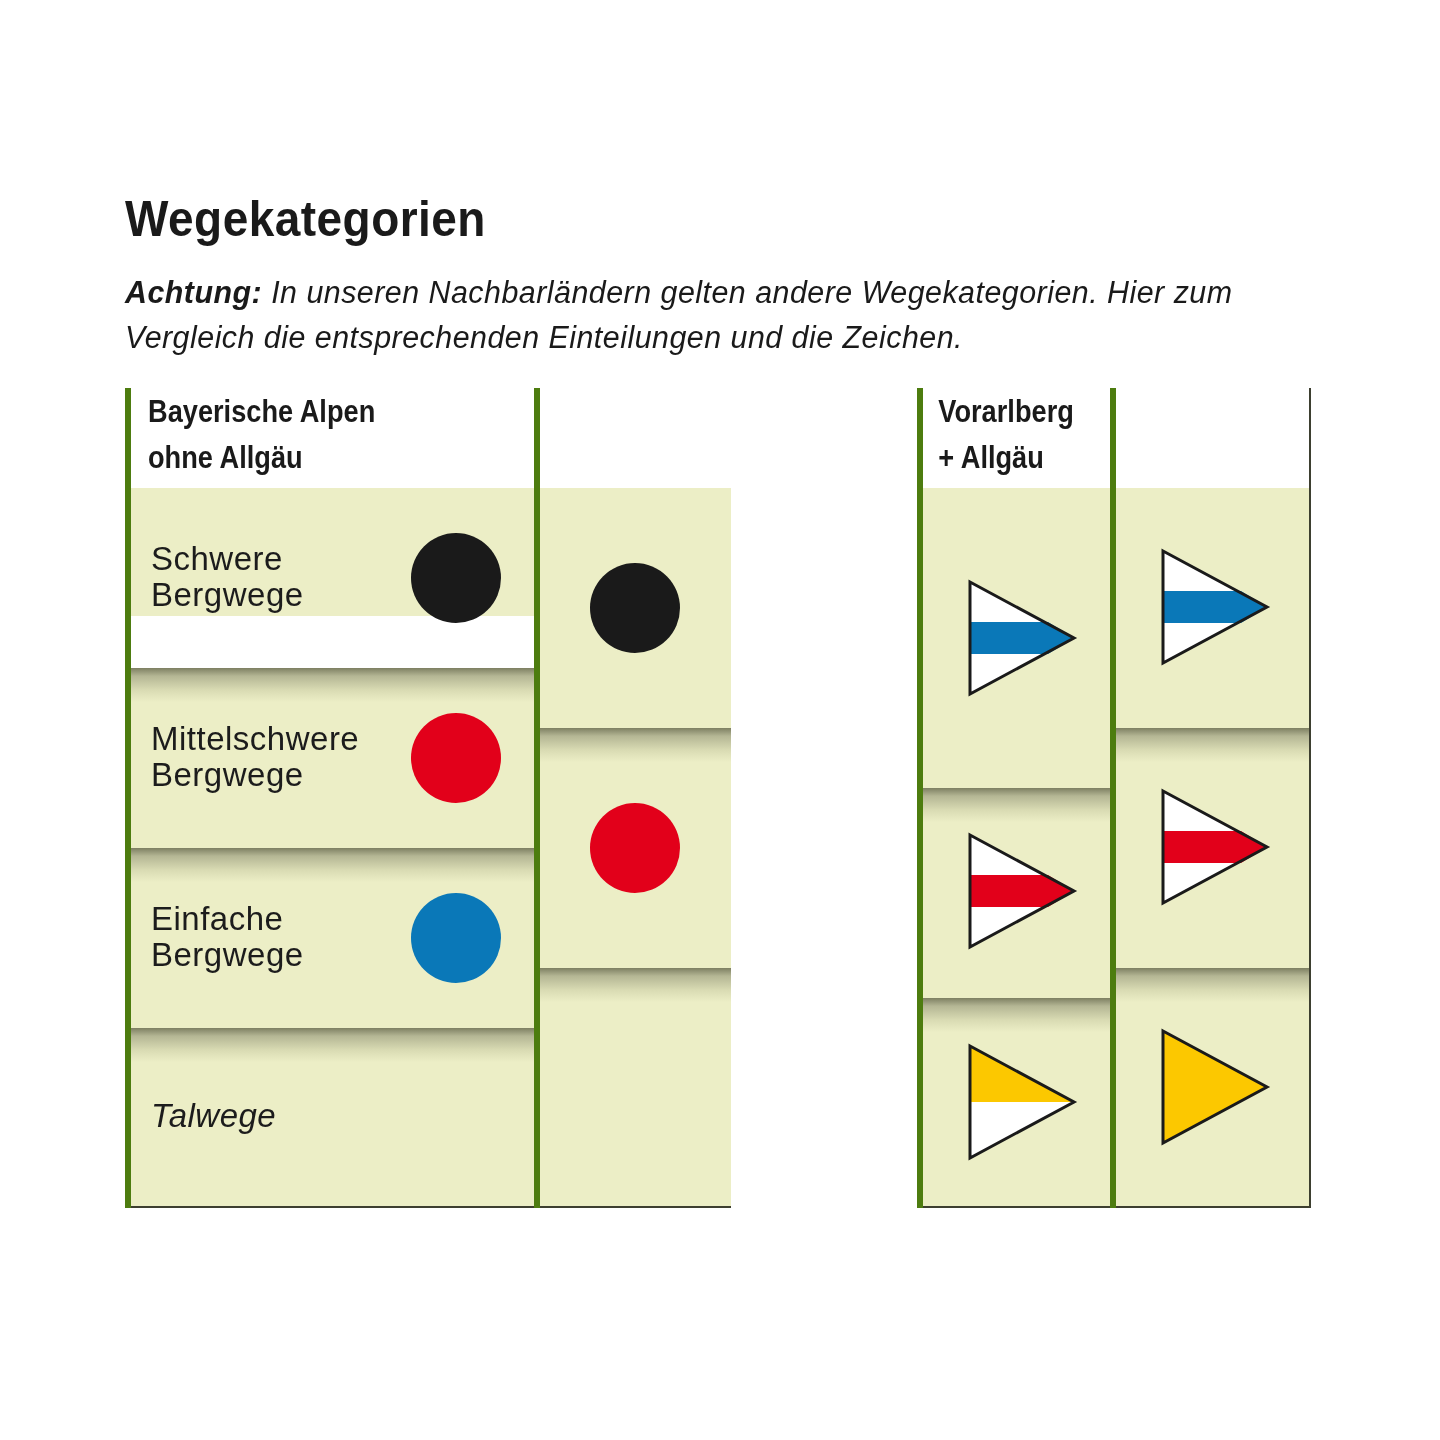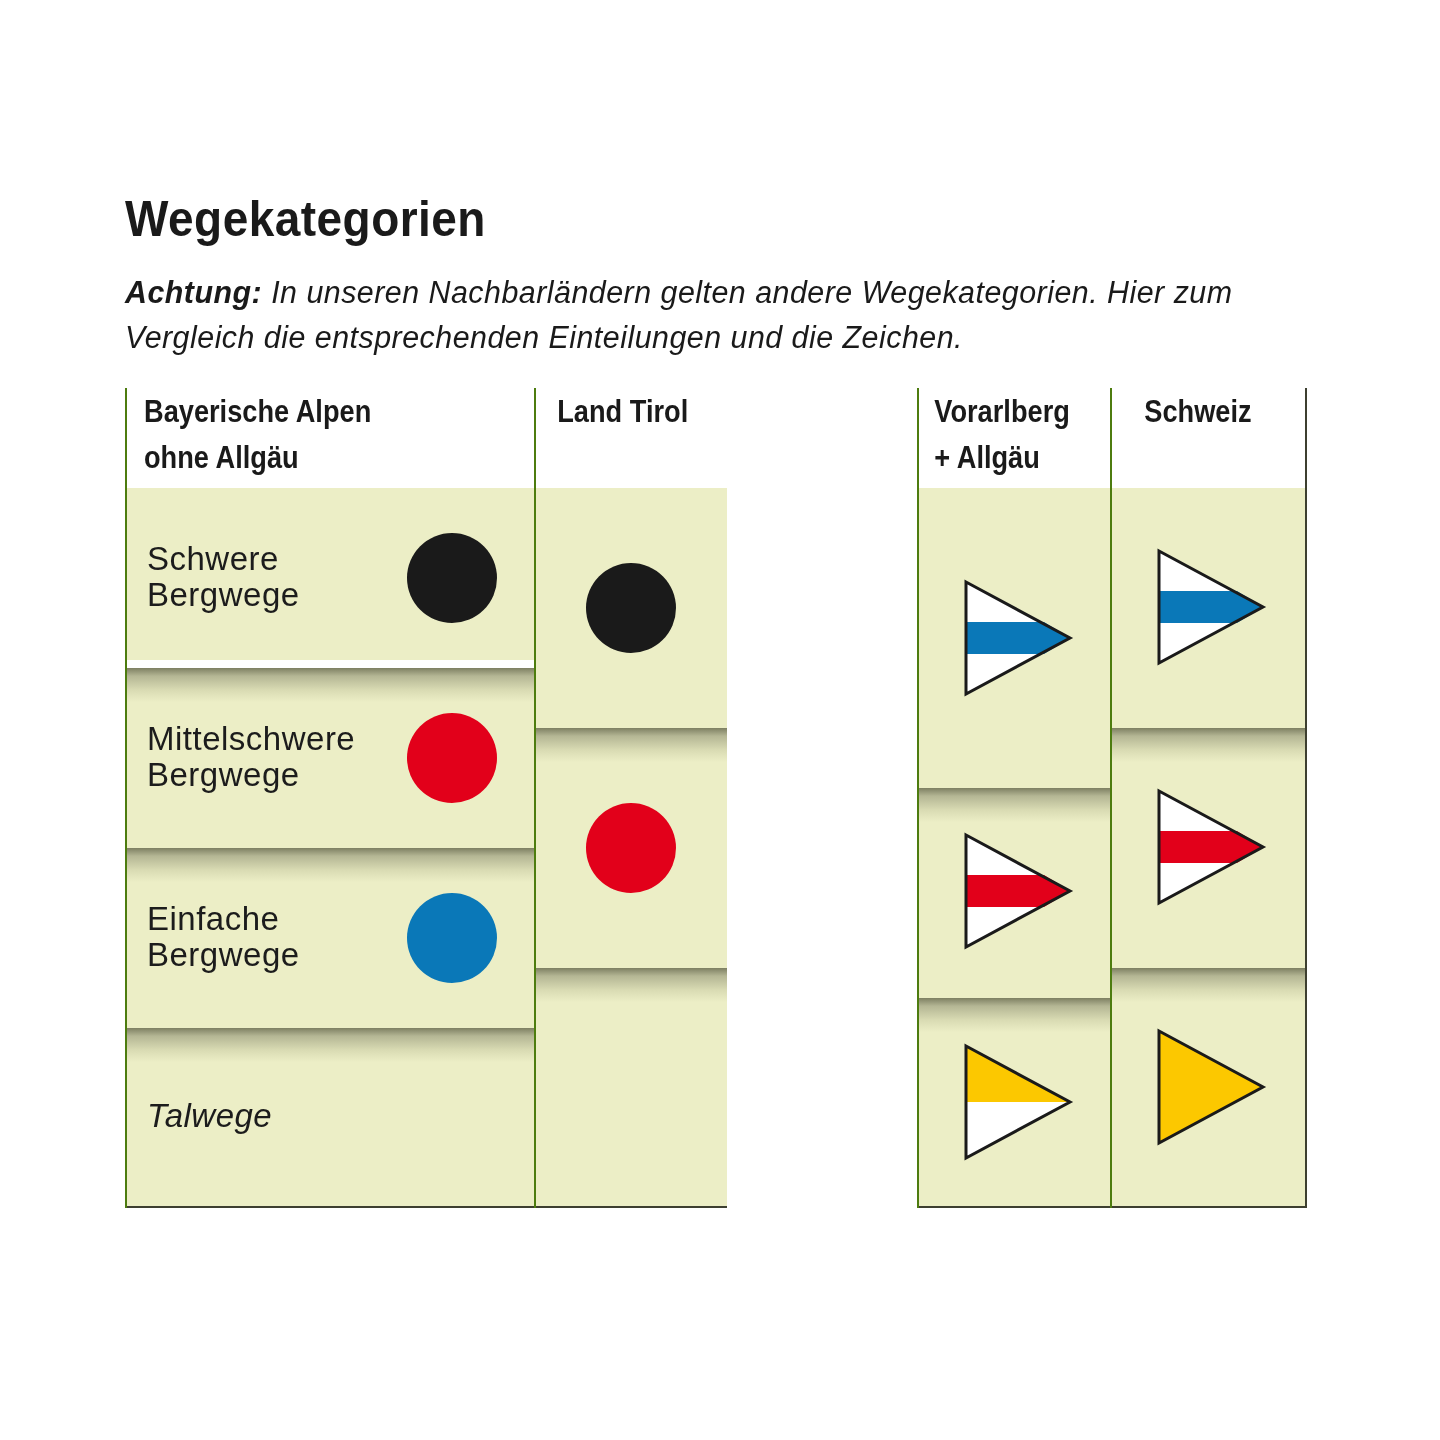--- a/index.html
+++ b/index.html
@@ -1,21 +1,21 @@
 <!DOCTYPE html>
 <html><head>
 <meta charset="utf-8">
 <style>
   html,body{margin:0;padding:0;background:#fff;}
   body{width:1440px;height:1440px;position:relative;overflow:hidden;font-family:"Liberation Sans",sans-serif;color:#1a1a1a;}
   .title{position:absolute;left:125px;top:190px;font-size:50px;font-weight:bold;letter-spacing:0.5px;font-family:"Liberation Sans",sans-serif;transform:scaleX(0.92);transform-origin:left;}
   .intro{position:absolute;left:125px;top:270px;width:1200px;font-size:31px;line-height:45px;font-style:italic;letter-spacing:0.5px;transform:scaleX(0.98);transform-origin:left;}
   .intro b{font-weight:bold;}
   .table{position:absolute;left:125px;top:388px;width:1180px;height:820px;}
-  .col{position:absolute;top:0;bottom:0;border-left:2px solid #4d7c0f;}
+  .col{position:absolute;top:0;bottom:0;border-left:6px solid #4d7c0f;}
   .col.last{border-right:2px solid #3d3f30;}
   .head{position:absolute;top:0;left:0;right:0;height:100px;background:#fff;font-size:32px;font-weight:bold;line-height:46px;transform-origin:left;}
   .head span{display:block;white-space:pre-line;transform:scaleX(0.85);transform-origin:left;}
   .cell{position:absolute;left:0;right:0;background:#eceec6;}
   .cell.sh{background:linear-gradient(to bottom,#7d7f62 0px,#b4b694 8px,#d9dbb3 22px,#eceec6 34px);}
   .bottomline{position:absolute;left:0;right:0;bottom:0;height:2px;background:#3d3f30;}
   .rowlabel{position:absolute;left:20px;font-size:33px;line-height:36px;color:#1c1c1c;letter-spacing:0.5px;white-space:pre-line;}
   .dot{position:absolute;width:90px;height:90px;border-radius:50%;}
   svg.flag{position:absolute;overflow:visible;}
 </style>
@@ -25,21 +25,21 @@
 <div class="title">Wegekategorien</div>
 <div class="intro"><b>Achtung:</b><span> In unseren Nachbarländern gelten andere Wegekategorien. Hier zum Vergleich die entsprechenden Einteilungen und die Zeichen.</span></div>
 
 <div class="table">
 
   <div class="col" style="left:0;width:409px;">
     <div class="head">
         <span style="padding-left:20px;">Bayerische Alpen
 ohne Allgäu</span>
       </div>
-    <div class="cell" style="top:100px;height:172px;">
+    <div class="cell" style="top:100px;height:128px;">
       <div class="rowlabel" style="top:53px;">Schwere
 Bergwege</div>
       <div class="dot" style="left:280px;top:45px;background:#1a1a1a;"></div>
     </div>
     <div class="cell sh" style="top:280px;height:220px;">
       <div class="rowlabel" style="top:53px;">Mittelschwere
 Bergwege</div>
       <div class="dot" style="left:280px;top:45px;background:#e2001a;"></div>
     </div>
     <div class="cell sh" style="top:460px;height:180px;">
@@ -47,23 +47,20 @@
 Bergwege</div>
       <div class="dot" style="left:280px;top:45px;background:#0a78b8;"></div>
     </div>
     <div class="cell sh" style="top:640px;height:180px;font-style:italic;">
       <div class="rowlabel" style="top:70px;">Talwege</div>
     </div>
     <div class="bottomline"></div>
   </div>
 
   <div class="col" style="left:409px;width:191px;">
-    <div class="head">
-        <span style="padding-left:25px;">Land Tirol</span>
-      </div>
     <div class="cell" style="top:100px;height:240px;">
       <div class="dot" style="left:50px;top:75px;background:#1a1a1a;"></div>
     </div>
     <div class="cell sh" style="top:340px;height:240px;">
       <div class="dot" style="left:50px;top:75px;background:#e2001a;"></div>
     </div>
     <div class="cell sh" style="top:580px;height:240px;"></div>
     <div class="bottomline"></div>
   </div>
 
@@ -91,23 +88,20 @@
       <svg class="flag" style="left:45px;top:46px;" width="110" height="116" viewBox="0 0 110 116">
         <polygon points="2,2 106,58 2,114" fill="#fff"></polygon>
         <polygon points="2,2 106,58 2,58" fill="#fcc800"></polygon>
         <polygon points="2,2 106,58 2,114" fill="none" stroke="#1a1a1a" stroke-width="3"></polygon>
       </svg>
     </div>
     <div class="bottomline"></div>
   </div>
 
   <div class="col last" style="left:985px;width:193px;">
-    <div class="head">
-        <span style="padding-left:38px;">Schweiz</span>
-      </div>
     <div class="cell" style="top:100px;height:240px;">
       <svg class="flag" style="left:45px;top:61px;" width="110" height="116" viewBox="0 0 110 116">
         <polygon points="2,2 106,58 2,114" fill="#fff"></polygon>
         <polygon points="2,42 80,42 106,58 80,74 2,74" fill="#0a78b8"></polygon>
         <polygon points="2,2 106,58 2,114" fill="none" stroke="#1a1a1a" stroke-width="3"></polygon>
       </svg>
     </div>
     <div class="cell sh" style="top:340px;height:240px;">
       <svg class="flag" style="left:45px;top:61px;" width="110" height="116" viewBox="0 0 110 116">
         <polygon points="2,2 106,58 2,114" fill="#fff"></polygon>

